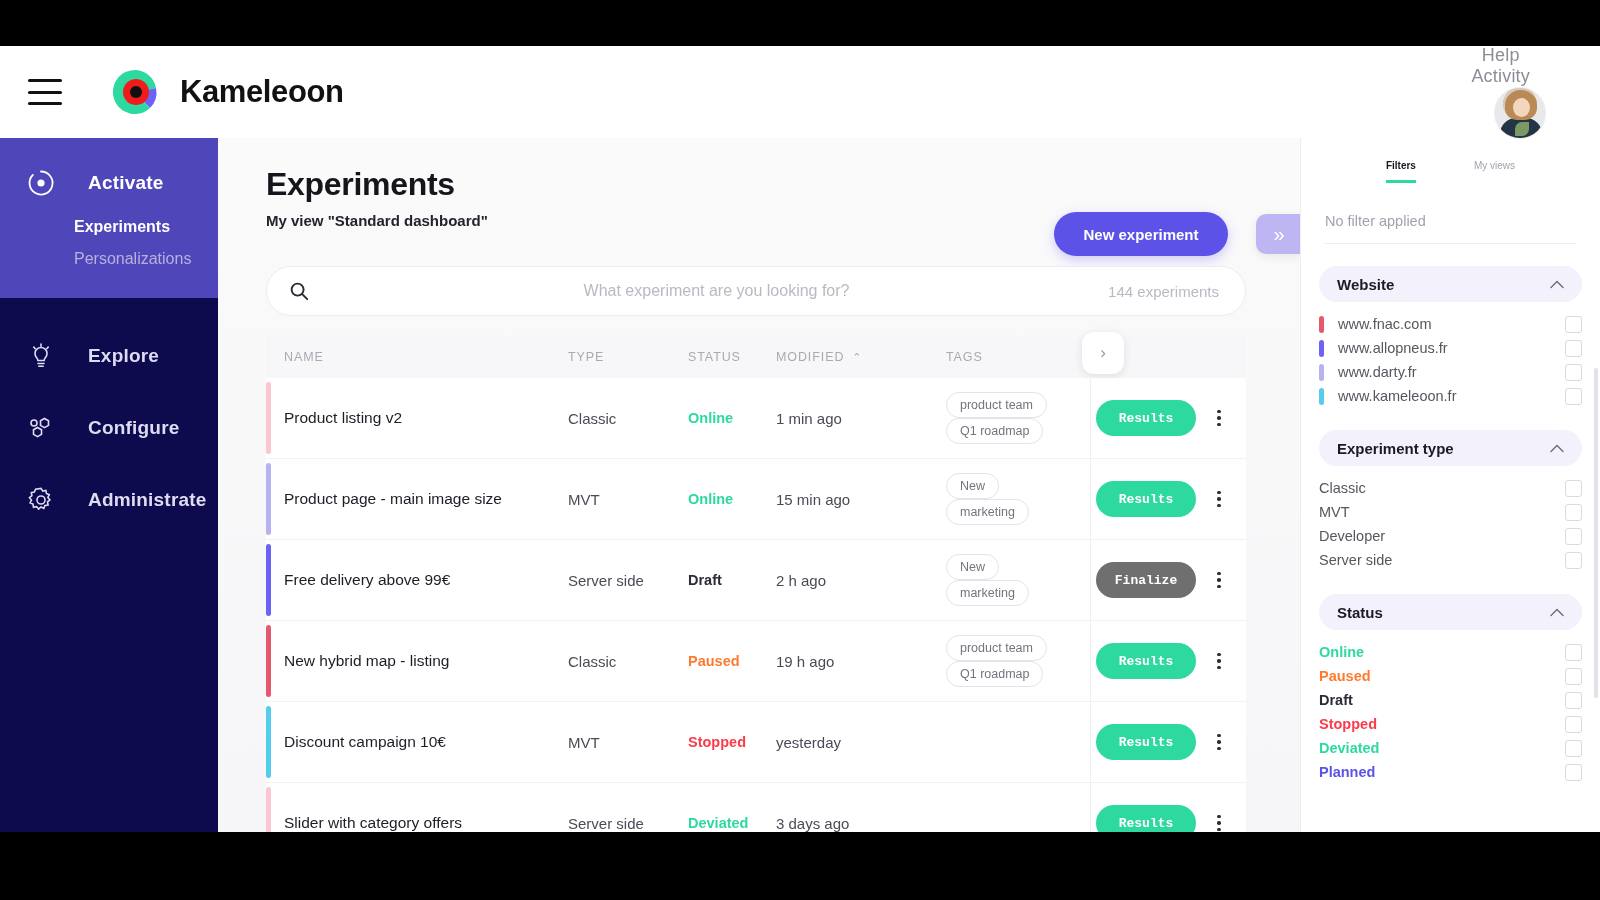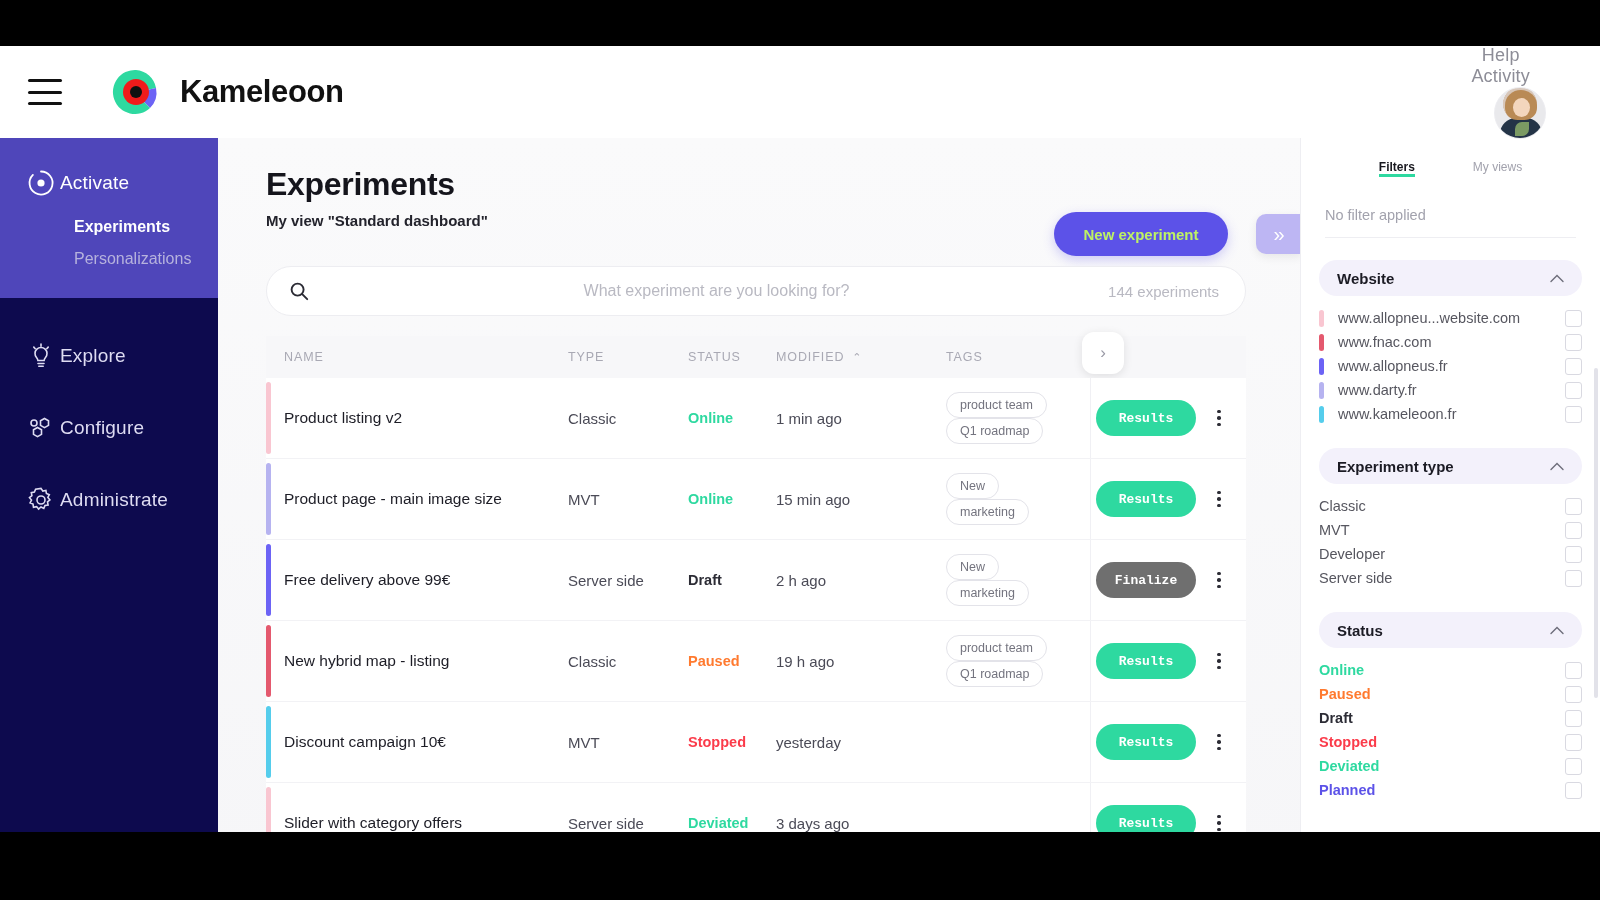--- a/index.html
+++ b/index.html
@@ -68,21 +68,21 @@
     background: #0d0a4e;
     z-index: 30;
   }
   #side-activate-group { background: #4f46ba; padding: 24px 0 30px 0; }
   .side-main {
     display: flex; align-items: center; padding: 6px 0 6px 26px;
     cursor: pointer;
   }
   .side-main .s-ico { width: 30px; height: 30px; flex: 0 0 30px; }
   .side-main .s-lbl {
-    margin-left: 4px; font-size: 19px; font-weight: 400; color: #ffffff;
+    margin-left: 32px; font-size: 19px; font-weight: 700; color: #ffffff;
     letter-spacing: .2px;
   }
   .side-sub {
     padding: 14px 0 0 74px; font-size: 16px; cursor: pointer;
   }
   .side-sub.active { color: #ffffff; font-weight: 700; }
   .side-sub.dim { color: #b6b2dd; font-weight: 400; }
   #side-rest { padding-top: 22px; }
   #side-rest .side-main { padding-top: 21px; padding-bottom: 21px; }
   #side-rest .s-lbl { color: #dedcf2; }
@@ -98,21 +98,21 @@
     position: absolute; left: 48px; top: 28px;
     font-size: 32px; font-weight: 700; color: #15151c; letter-spacing: -.3px;
   }
   #page-subtitle {
     position: absolute; left: 48px; top: 74px;
     font-size: 15px; font-weight: 700; color: #23232c;
   }
   #new-exp-btn {
     position: absolute; left: 836px; top: 74px;
     width: 174px; height: 44px; border-radius: 22px;
-    background: #5c52e8; color: #bef264; border: none;
+    background: #5c52e8; color: #ffffff; border: none;
     font-size: 15px; font-weight: 700; cursor: pointer;
     font-family: inherit;
     box-shadow: 0 4px 12px rgba(92,82,232,.28);
   }
   #panel-toggle {
     position: absolute; left: 1038px; top: 76px;
     width: 46px; height: 40px; border-radius: 10px 0 0 10px;
     background: #bdb6f3; display: flex; align-items: center; justify-content: center;
     color: #fff; font-size: 20px; cursor: pointer;
     box-shadow: 0 3px 10px rgba(0,0,0,.08);
@@ -200,21 +200,21 @@
   .kebab i { width: 3.5px; height: 3.5px; border-radius: 50%; background: #2c2c35; display:block; }
 
   
   #rightpanel {
     position: absolute; left: 1300px; top: 92px;
     width: 300px; height: 740px; background: #fff;
     border-left: 1px solid #eeeef2;
     overflow: hidden;
   }
   #rp-tabs { display: flex; justify-content: center; gap: 58px; padding-top: 22px; }
-  .rp-tab { font-size: 12px; color: #a2a2ad; cursor: pointer; }
+  .rp-tab { font-size: 10px; color: #a2a2ad; cursor: pointer; padding-bottom: 9px; }
   .rp-tab.active { color: #18181f; font-weight: 700; border-bottom: 3px solid #2ed9a0; }
   #rp-nofilter {
     margin: 30px 24px 0 24px; font-size: 14.5px; color: #a2a2ad;
     padding-bottom: 14px; border-bottom: 1px solid #eeeef2;
   }
   .fsec-head {
     margin: 22px 18px 0 18px; height: 36px; border-radius: 18px;
     background: #f3f1fb; display: flex; align-items: center;
     padding: 0 18px; cursor: pointer;
   }
@@ -457,25 +457,20 @@
         <div class="fsec-head">
           <span class="fsec-title">Website</span>
      <span class="fsec-caret">
        <svg viewBox="0 0 14 9" width="14" height="9" fill="none" stroke="#6d6d7a" stroke-width="1.4" stroke-linecap="round">
               <path d="M1 7.5L7 1.5l6 6"></path>
             </svg>
      </span>
         </div>
         <div class="fsec-body">
           <div class="frow">
-        <span class="fswatch" style="background:#f9c6d1"></span>
-        <span class="flabel">www.allopneu...website.com</span>
-        <span class="fbox"></span>
-      </div>
-          <div class="frow">
         <span class="fswatch" style="background:#e4596e"></span>
         <span class="flabel">www.fnac.com</span>
         <span class="fbox"></span>
       </div>
           <div class="frow">
         <span class="fswatch" style="background:#6c63f5"></span>
         <span class="flabel">www.allopneus.fr</span>
         <span class="fbox"></span>
       </div>
           <div class="frow">

